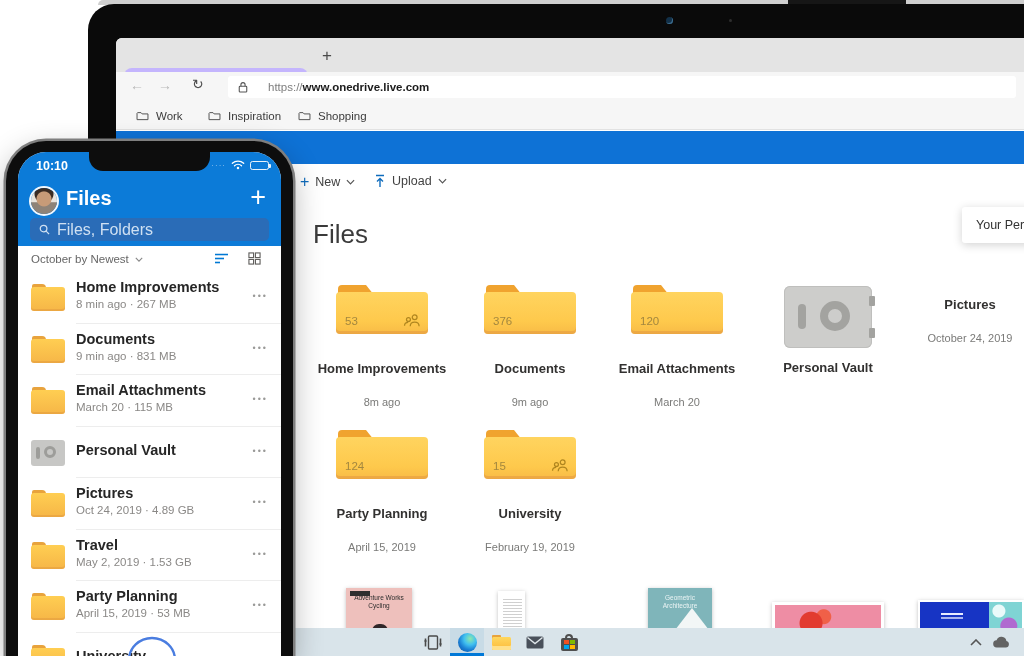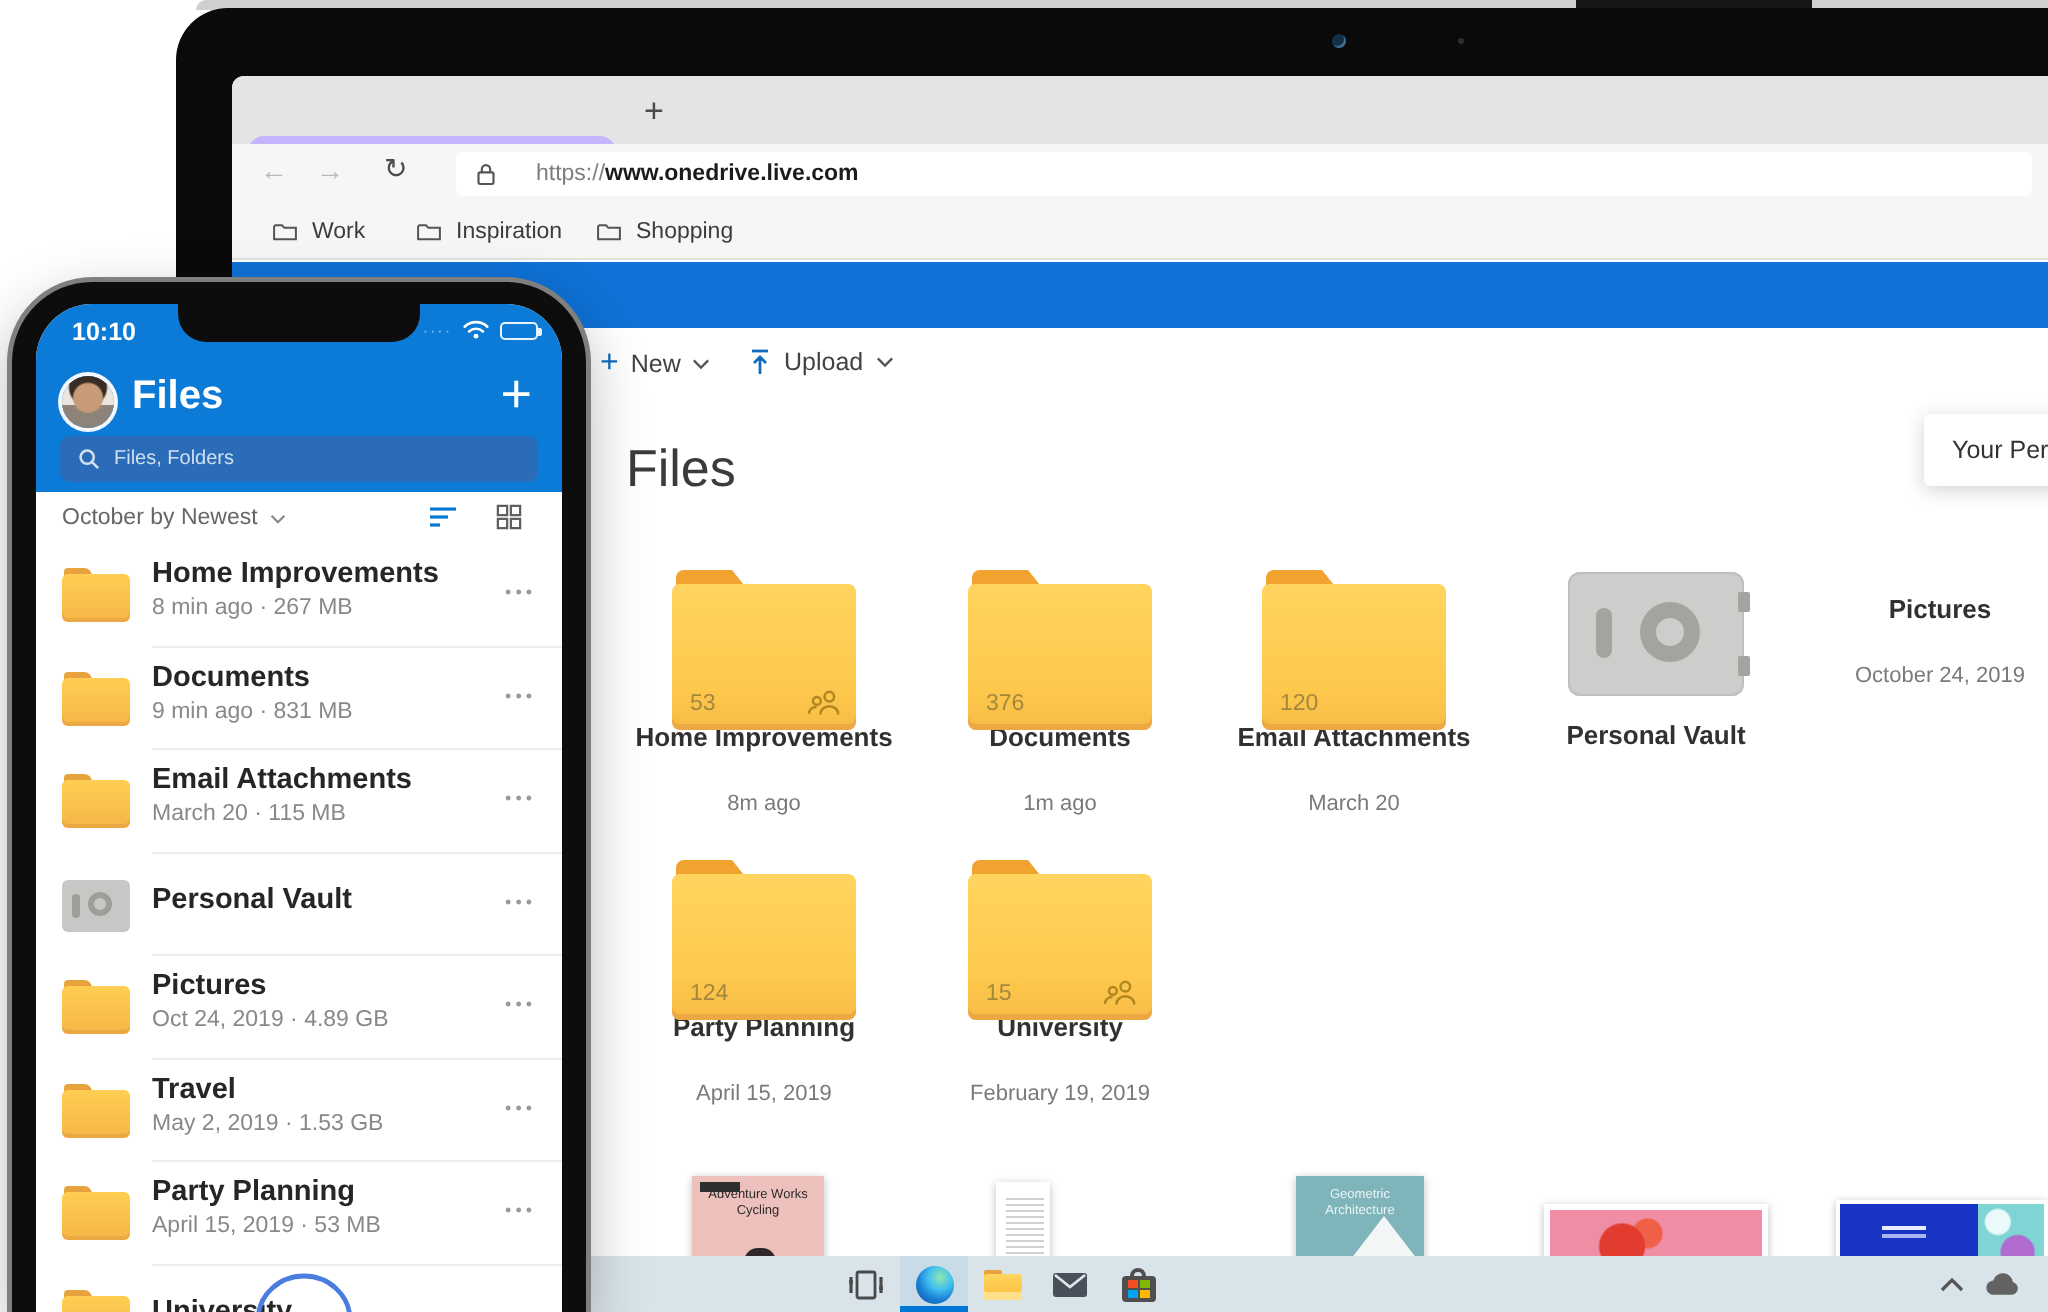--- a/index.html
+++ b/index.html
@@ -42,21 +42,21 @@
     box-shadow:0 2px 10px rgba(0,0,0,.18); font-size:12.5px; color:#333; line-height:36px; padding-left:14px;
     white-space:nowrap; overflow:hidden; z-index:3; }
 
   .cell { position:absolute; width:146px; text-align:center; }
   .fname { font-size:13px; font-weight:600; color:#323130; margin-top:12px; }
   .fmeta { font-size:11px; color:#7a7a78; margin-top:20px; }
 
   .folder { position:relative; width:92px; height:64px; margin:0 auto; }
   .folder .ftab { position:absolute; left:2px; top:0; width:40px; height:15px; background:#f0a32f;
     border-top-left-radius:4px; clip-path:polygon(0 0,70% 0,100% 100%,0 100%); }
-  .folder .fbody { position:absolute; left:0; top:7px; width:92px; height:73px; border-radius:4px;
+  .folder .fbody { position:absolute; left:0; top:7px; width:92px; height:42px; border-radius:4px;
     background:linear-gradient(180deg,#ffd45f 0%,#fec94c 70%,#f8bb46 100%);
     box-shadow:inset 0 -3px 0 rgba(222,144,64,.45); }
   .folder .count { position:absolute; left:9px; bottom:7px; font-size:11.5px; color:#a3873f; }
   .folder .people { position:absolute; right:7px; bottom:6px; }
   .folder .photo { position:absolute; left:4px; top:3px; width:84px; height:34px; border-radius:2px; overflow:hidden;
     background:#d9d6d1; }
   .head { position:absolute; border-radius:50%; }
   .vaulticon { position:relative; width:88px; height:62px; margin:1px auto 0; background:#cdcdcb; border-radius:6px;
     box-shadow:inset 0 0 0 1px #bfbfbd; }
   .vaulticon .ring { position:absolute; left:36px; top:15px; width:30px; height:30px; border-radius:50%; border:8px solid #a3a3a0; }
@@ -123,21 +123,21 @@
   .battery .tip { position:absolute; right:-3px; top:2.5px; width:2px; height:4px; background:rgba(255,255,255,.9); border-radius:0 1px 1px 0; }
   .avatar { left:13px; top:36px; width:26px; height:26px; border-radius:50%;
     background:radial-gradient(circle at 50% 42%, #c79b78 0 7px, transparent 8px),
                radial-gradient(circle at 50% 22%, #3a2c24 0 9px, transparent 10px),
                linear-gradient(180deg,#e9e4dd 55%, #8e8378 56%);
     box-shadow:0 0 0 2px rgba(255,255,255,.95); }
   .ptitle { left:48px; top:35px; color:#fff; font-size:20px; font-weight:700; }
   .padd { right:15px; top:30px; color:#fff; font-size:27px; font-weight:200; }
   .psearch { left:12px; top:66px; width:239px; height:23px; background:#2a6cb7; border-radius:5px;
     display:flex; align-items:center; gap:7px; padding:0 9px; }
-  .psearch input { background:transparent; border:none; outline:none; color:#fff; font-size:10px; width:180px;
+  .psearch input { background:transparent; border:none; outline:none; color:#fff; font-size:16px; width:180px;
     font-family:inherit; }
   .psearch input::placeholder { color:#cfe0f2; opacity:1; }
   .sortbar { left:0; top:94px; width:100%; height:26px; background:#fff; }
   .sortlbl { position:absolute; left:13px; top:7px; font-size:11.5px; color:#666; display:flex; gap:6px; align-items:center; }
   .sorticon { position:absolute; right:52px; top:7px; }
   .gridicon { position:absolute; right:20px; top:6px; }
   .plist { left:0; top:120px; width:100%; height:384px; background:#fff; }
   .prow { position:absolute; left:0; width:100%; height:51.5px; }
   .prow .sep { position:absolute; left:58px; right:0; bottom:0; border-bottom:1px solid #ededed; }
   .prow .picon { position:absolute; left:13px; top:12px; }
@@ -254,21 +254,21 @@
   </div>
 
   <div class="cell" style="left:341px;top:247px">
     <div class="folder">
         <div class="ftab"></div>
         <div class="fbody">
       <span class="count">376</span>
     </div>
       </div>
     <div class="fname">Documents</div>
-    <div class="fmeta">1m ago</div>
+    <div class="fmeta">9m ago</div>
   </div>
 
   <div class="cell" style="left:488px;top:247px">
     <div class="folder">
         <div class="ftab"></div>
         <div class="fbody">
       <span class="count">120</span>
     </div>
       </div>
     <div class="fname">Email Attachments</div>

